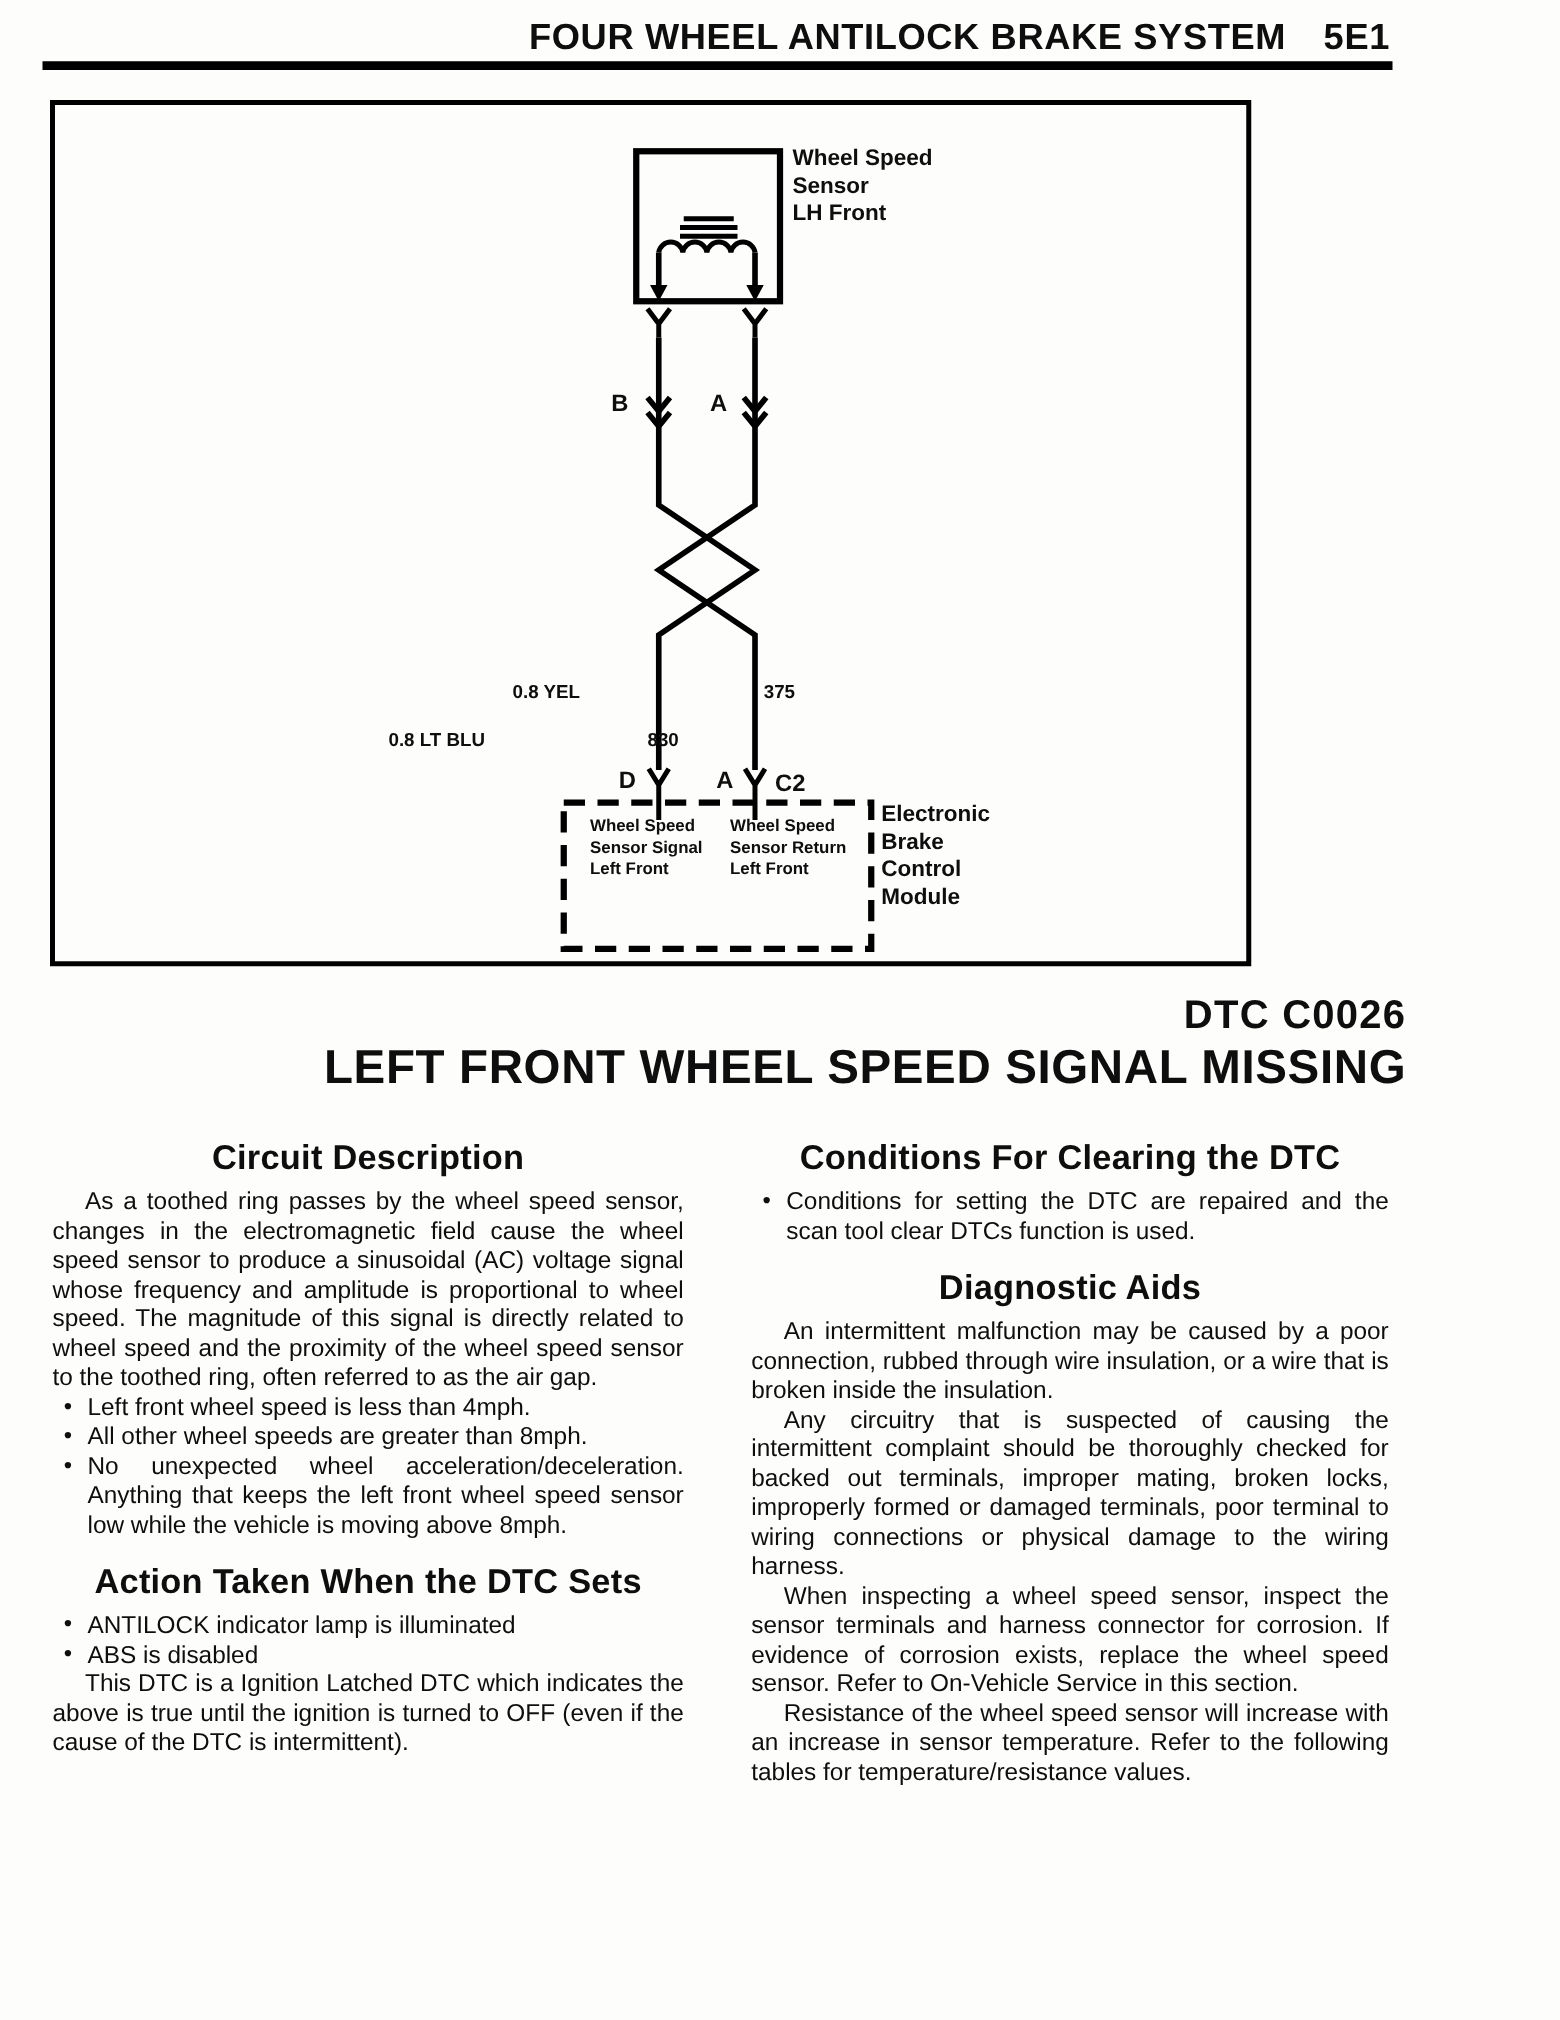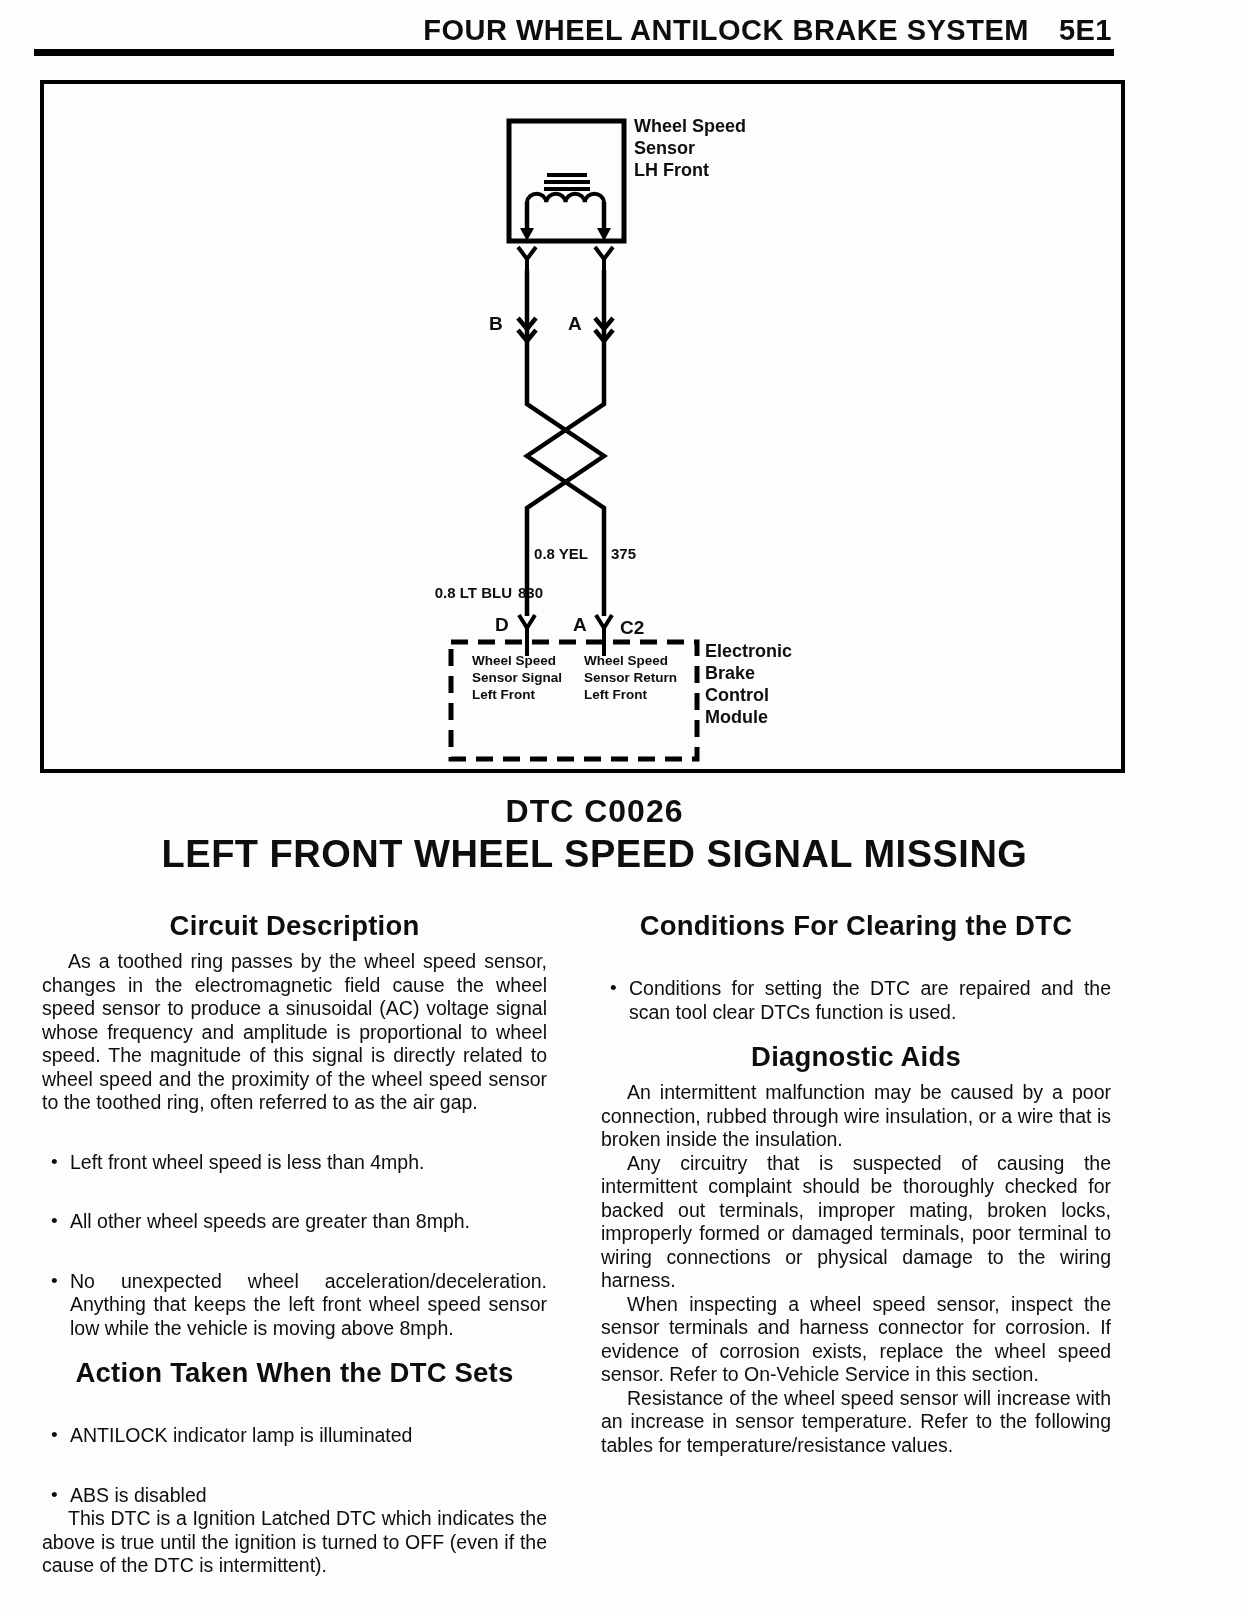--- a/index.html
+++ b/index.html
@@ -10,45 +10,45 @@
     -webkit-font-smoothing:antialiased;
   }
   .hdr-title {
     position:absolute; top:14px; right:136px;
     font-size:29px; font-weight:bold; letter-spacing:.5px; white-space:nowrap;
   }
   .hdr-title .pgcode { margin-left:30px; }
   .hdr-rule { position:absolute; left:34px; top:49px; width:1080px; height:7px; background:#000; }
 
   .figure {
-    position:absolute; left:40px; top:80px; width:1085px; height:693px;
+    position:absolute; left:40px; top:80px; width:961px; height:693px;
     border:4px solid #000; background:#fdfdfb;
   }
   .figure svg { position:absolute; left:0; top:0; }
   .dlabel { position:absolute; font-weight:bold; white-space:pre-line; }
   .lbl-17 { font-size:18px; line-height:22px; }
   .lbl-term { font-size:19px; line-height:19px; }
   .lbl-wire { font-size:15px; line-height:17px; white-space:nowrap; }
   .lbl-pin { font-size:13.5px; line-height:17px; }
 
-  .title-block { position:absolute; left:52px; width:1085px; text-align:center; font-weight:bold; }
+  .title-block { position:absolute; left:40px; width:1085px; text-align:right; font-weight:bold; }
   #title-code { top:793px; font-size:32px; letter-spacing:1px; }
   #title-name { top:833px; font-size:38px; letter-spacing:.5px; }
 
   .col { position:absolute; top:906px; font-size:19.5px; line-height:23.5px; text-align:justify; }
   #col-left  { left:42px;  width:505px; }
   #col-right { left:601px; width:510px; }
   .col h2 {
     font-size:27.5px; line-height:31px; font-weight:bold; text-align:center;
     margin:17px 0 9px 0; letter-spacing:.2px;
   }
   .col h2.first { margin-top:4px;text-align:center; }
   .col p { text-indent:26px; margin:0; }
   .col ul { list-style:none; margin:0 0 0 0; }
-  .col li { position:relative; padding-left:28px; text-align:justify;margin-top:36px; }
+  .col li { position:relative; padding-left:28px; text-align:justify; }
   .col li::before { content:"\2022"; position:absolute; left:9px; top:-1px; font-size:19px; }
 </style>
 </head>
 <body>
 
 <div class="hdr-title">
   <span>FOUR WHEEL ANTILOCK BRAKE SYSTEM</span><span class="pgcode">5E1</span>
 </div>
 <div class="hdr-rule"></div>
 

